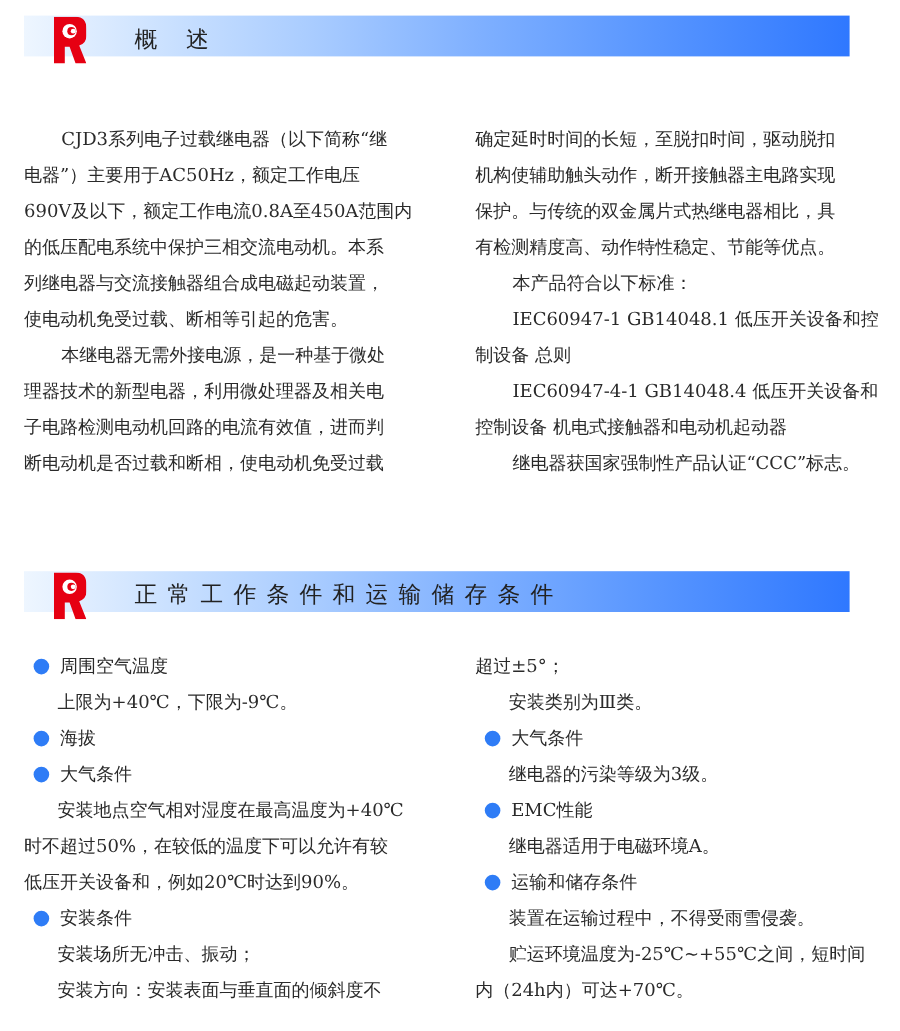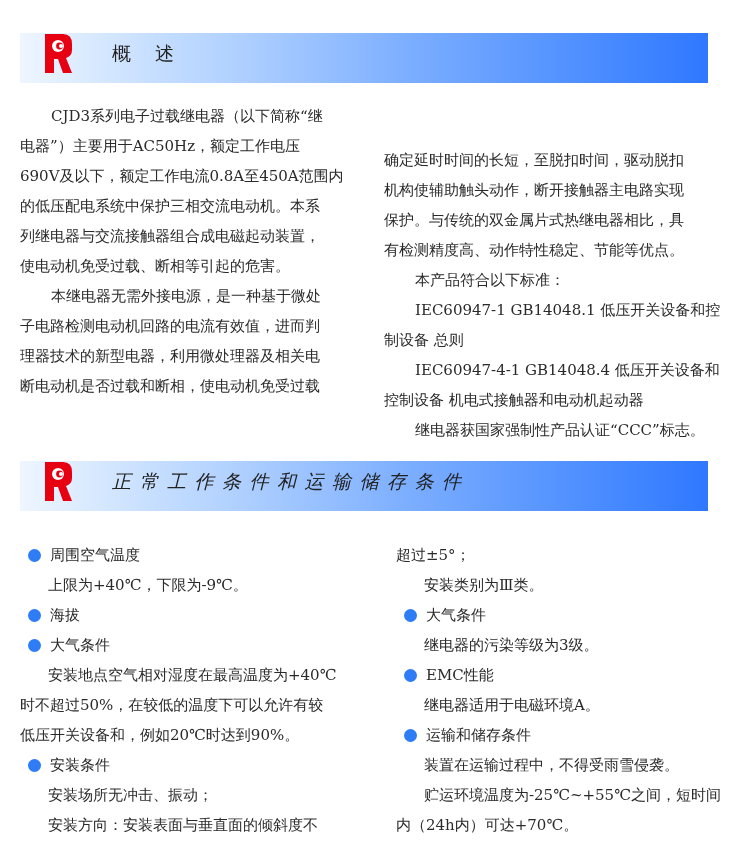--- a/index.html
+++ b/index.html
@@ -3,58 +3,57 @@
   <meta charset="utf-8">
   <style>
     * { margin: 0; padding: 0; box-sizing: border-box; }
     html, body { width: 750px; height: 859px; background: #ffffff; overflow: hidden; }
     body { position: relative; font-family: "DejaVu Serif", "Liberation Serif", serif; color: #2a2a2a; }
 
     .section-header {
       position: absolute;
       left: 20px;
       width: 688px;
-      height: 50px;
+      height: 34px;
       background: linear-gradient(to right, #eef6ff 0%, #c9e0ff 18%, #a9ccff 35%, #7fb0ff 55%, #5a97ff 75%, #2f78ff 100%);
-      margin-top: 20px;
     }
     .section-header .logo {
       position: absolute;
       left: 25px;
       top: 1px;
       width: 27px;
       height: 39px;
     }
     .section-header .title {
       position: absolute;
       top: 0;
       height: 41px;
       line-height: 41px;
       font-family: "DejaVu Sans", "Liberation Sans", sans-serif;
       font-size: 19px;
       color: #222;
       white-space: nowrap;
     }
     #hdr1 { top: 13px; }
     #hdr1 .title { left: 92px; letter-spacing: 24px; }
-    #hdr2 { top: 441px; font-style: italic; }
+    #hdr2 { top: 476px; }
     #hdr2 .title { left: 92px; letter-spacing: 8.5px; }
 
     .col {
       position: absolute;
       font-size: 15px;
       line-height: 30px;
       text-align: justify;
     }
     .col p { white-space: nowrap; height: 30px; }
     .col p.indent { padding-left: 31px; }
     .col p.sub { padding-left: 28px; }
 
     #ov-left { left: 20px; top: 101px; width: 335px; }
-    #ov-right { left: 384px; top: 101px; width: 335px; margin-top: 44px; }
+    #ov-right { left: 396px; top: 101px; width: 335px; }
 
     #cond-left { left: 20px; top: 540px; width: 335px; }
     #cond-right { left: 396px; top: 540px; width: 335px; }
 
     .bullet-row { display: flex; align-items: center; height: 30px; padding-left: 8px; }
     .bullet {
       width: 13px; height: 13px; border-radius: 50%;
       background: #2e7cf6; margin-right: 9px; flex: 0 0 13px;
     }
     .bullet-label { white-space: nowrap; }
@@ -73,22 +72,22 @@
 </div>
 
 <div class="col" id="ov-left">
   <p class="indent">CJD3系列电子过载继电器（以下简称“继</p>
   <p>电器”）主要用于AC50Hz，额定工作电压</p>
   <p>690V及以下，额定工作电流0.8A至450A范围内</p>
   <p>的低压配电系统中保护三相交流电动机。本系</p>
   <p>列继电器与交流接触器组合成电磁起动装置，</p>
   <p>使电动机免受过载、断相等引起的危害。</p>
   <p class="indent">本继电器无需外接电源，是一种基于微处</p>
+  <p>理器技术的新型电器，利用微处理器及相关电</p>
   <p>子电路检测电动机回路的电流有效值，进而判</p>
-  <p>理器技术的新型电器，利用微处理器及相关电</p>
   <p>断电动机是否过载和断相，使电动机免受过载</p>
 </div>
 
 <div class="col" id="ov-right">
   <p>确定延时时间的长短，至脱扣时间，驱动脱扣</p>
   <p>机构使辅助触头动作，断开接触器主电路实现</p>
   <p>保护。与传统的双金属片式热继电器相比，具</p>
   <p>有检测精度高、动作特性稳定、节能等优点。</p>
   <p class="indent">本产品符合以下标准：</p>
   <p class="indent">IEC60947-1 GB14048.1 低压开关设备和控</p>

